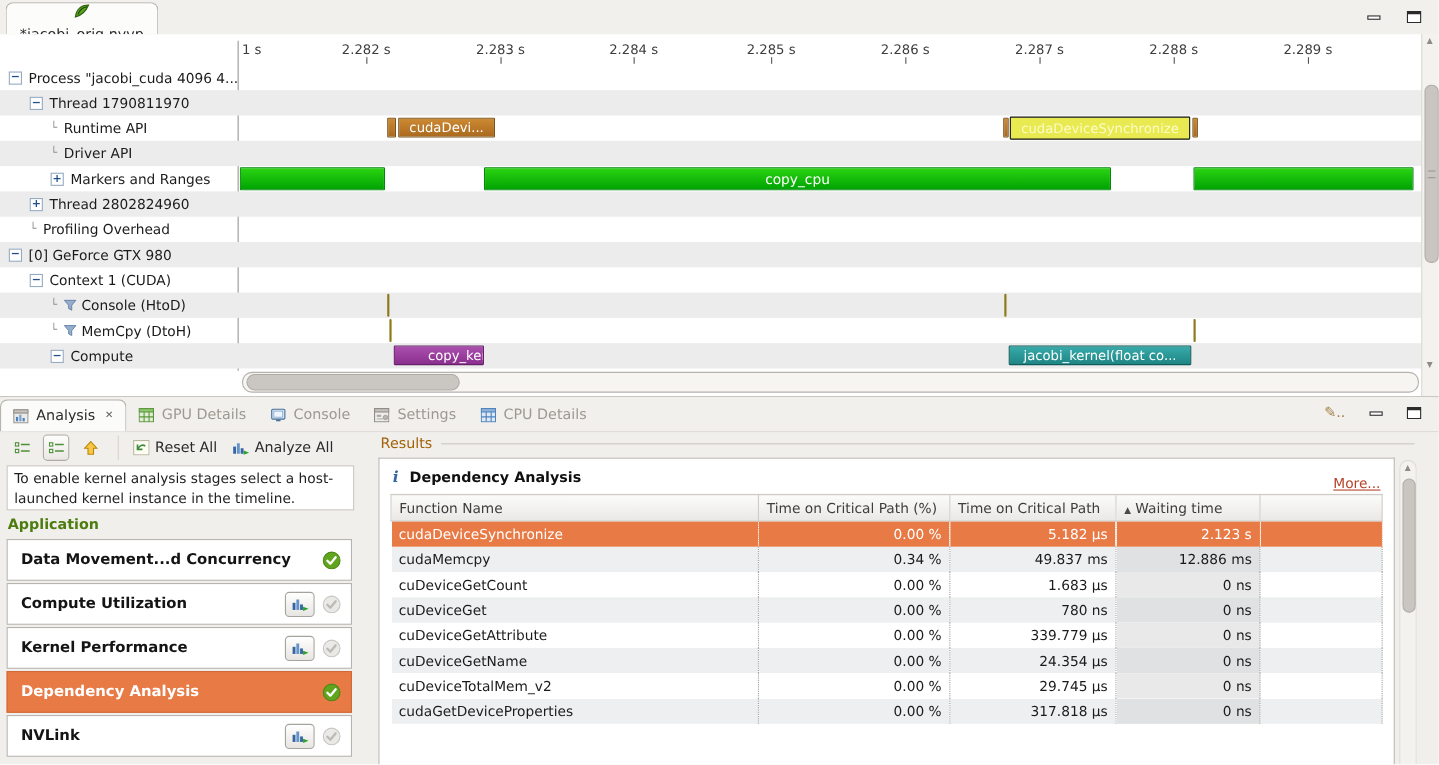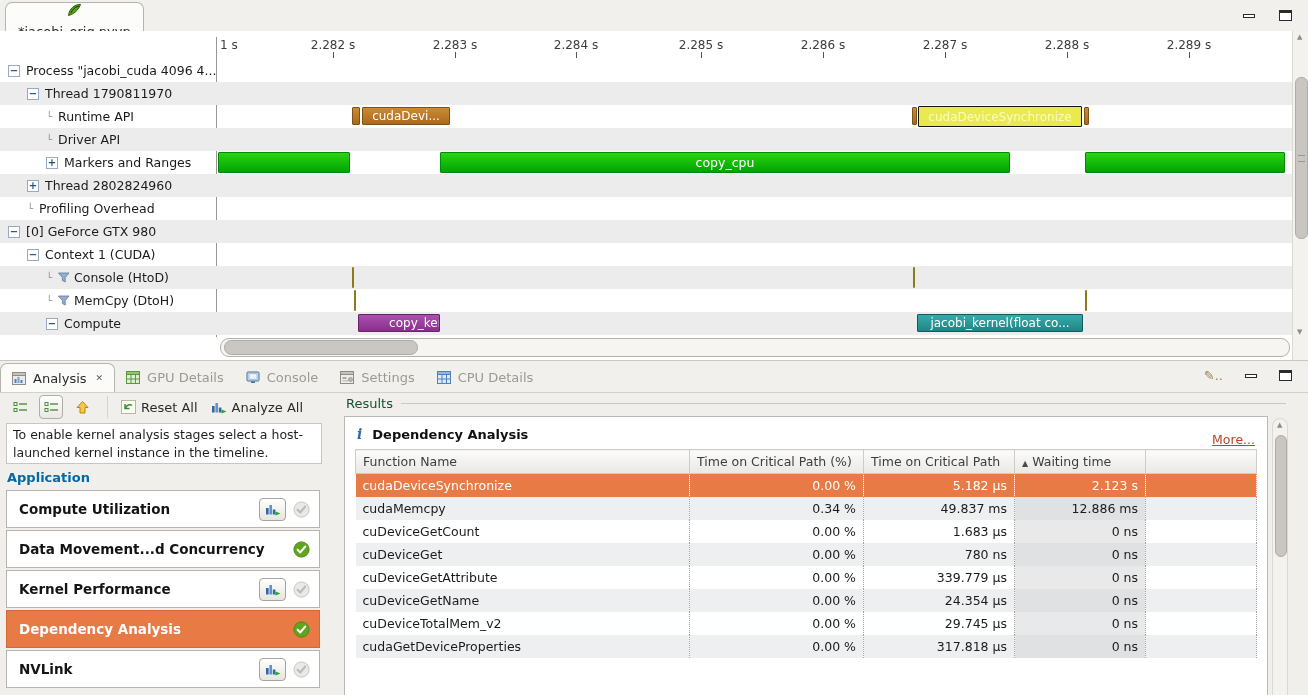--- a/index.html
+++ b/index.html
@@ -57,34 +57,34 @@
   .pencil{color:#a08048;font-size:13px;line-height:10px;}
   .bcontent{position:absolute;top:31px;left:0;right:0;bottom:0;}
   
   .sidebar{position:absolute;left:0;top:0;width:334px;bottom:0;}
   .stoolbar{display:flex;align-items:center;height:30px;padding-left:8px;gap:7px;}
   .tbtn{display:flex;align-items:center;justify-content:center;width:24px;height:24px;cursor:pointer;}
   .tbtn.pressed{border:1px solid #b0ada8;border-radius:4px;background:linear-gradient(#fdfdfc,#eae8e4);box-sizing:border-box;}
   .tsep{width:1px;height:22px;background:#d6d3ce;margin:0 6px;}
   .tact{display:flex;align-items:center;gap:5px;font-size:13px;color:#2b2b2b;cursor:pointer;margin-right:6px;}
   .hintbox{margin:1px 12px 6px 6px;border:1px solid #c9c6c1;background:#fff;padding:2px 6px;font-size:12.5px;color:#1e1e1e;line-height:1.4;}
-  .appheader{font-weight:bold;font-size:13px;color:#0369a1;margin:3px 0 5px 7px;}
+  .appheader{font-weight:bold;font-size:13px;color:#4d7c0f;margin:3px 0 5px 7px;}
   .cards{margin-left:6px;margin-right:14px;}
   .card{position:relative;height:38px;border:1px solid #b7b4af;background:#fff;margin-bottom:2px;display:flex;align-items:center;
         box-sizing:border-box;cursor:pointer;}
   .card.selected{background:#e87a45;border-color:#cf6a38;}
   .clbl{margin-left:12px;font-weight:bold;font-size:13.5px;color:#141414;}
   .card.selected .clbl{color:#fff;}
   .cright{position:absolute;right:9px;top:0;bottom:0;display:flex;align-items:center;gap:7px;}
   .analyze-btn{width:27px;height:23px;border:1px solid #a6a39e;border-radius:4px;background:linear-gradient(#ffffff,#e7e5e1);
                display:flex;align-items:center;justify-content:center;box-sizing:border-box;cursor:pointer;}
   .status{display:flex;}
   
   .results{position:absolute;left:334px;right:0;top:0;bottom:0;}
-  .grouplabel{position:absolute;top:4px;left:12px;right:22px;display:flex;align-items:center;font-size:13px;color:#14532d;gap:8px;text-align:center;}
+  .grouplabel{position:absolute;top:4px;left:12px;right:22px;display:flex;align-items:center;font-size:13px;color:#a16207;gap:8px;text-align:center;}
   .grouplabel::after{content:"";flex:1;border-top:1px solid #cbc8c3;}
   .rbox{position:absolute;left:10px;right:40px;top:24px;bottom:0;background:#fff;border:1px solid #bbb8b3;border-bottom:none;
         padding:6px 10px 0;overflow:hidden;box-sizing:border-box;}
   .rscroll{position:absolute;right:20px;top:26px;bottom:0;width:16px;background:#f4f2ef;border:1px solid #dcd9d4;
            border-bottom:none;border-radius:8px 8px 0 0;box-sizing:border-box;}
   .rthumb{position:absolute;left:2px;top:16px;width:10px;height:120px;background:#c9c6c1;border:1px solid #b0ada8;border-radius:6px;}
   .rtitle{display:flex;align-items:center;gap:10px;font-size:13px;font-weight:bold;color:#101010;margin:3px 0 7px 2px;}
   .iico{font-family:"DejaVu Serif","Liberation Serif",serif;font-style:italic;font-weight:bold;color:#3465a4;font-size:14px;}
   .rdesc{position:relative;font-size:12.5px;color:#1e1e1e;line-height:1.38;padding-right:78px;margin-left:2px;}
   .morelink{position:absolute;right:2px;bottom:1px;color:#b5442a;text-decoration:underline;cursor:pointer;}
@@ -390,45 +390,45 @@
                   <path d="M10.5,9.5 L15.5,11.5 L10.5,13.5 Z" fill="#2ca02c"></path>
                 </svg>
               </span>
             <span>Analyze All</span>
           </span>
         </div>
         <div class="hintbox">To enable kernel analysis stages select a host-launched kernel instance in the timeline.</div>
         <div class="appheader">Application</div>
         <div class="cards" id="cards">
             <div class="card">
+              <span class="clbl">Data Movement...d Concurrency</span>
+              <span class="cright">
+                <span class="status">
+                  <svg width="17" height="17" viewBox="0 0 17 17">
+                    <circle cx="8.5" cy="8.5" r="7.6" fill="#61a51f" stroke="#4d8717"></circle>
+                    <path d="M4.6,8.8 L7.3,11.4 L12.2,5.6" fill="none" stroke="#fff" stroke-width="2.1" stroke-linecap="round" stroke-linejoin="round"></path>
+                  </svg>
+                </span>
+              </span>
+            </div>
+            <div class="card">
               <span class="clbl">Compute Utilization</span>
               <span class="cright">
                 <span class="analyze-btn">
                   <svg width="16" height="14" viewBox="0 0 16 14">
                     <rect x="1" y="6" width="2.6" height="6.5" fill="#3465a4"></rect>
                     <rect x="4.4" y="3" width="2.6" height="9.5" fill="#6593c9"></rect>
                     <rect x="7.8" y="7.5" width="2.6" height="5" fill="#3465a4"></rect>
                     <path d="M10.5,9.5 L15.5,11.5 L10.5,13.5 Z" fill="#2ca02c"></path>
                   </svg>
                 </span>
                 <span class="status">
                   <svg width="17" height="17" viewBox="0 0 17 17">
                     <circle cx="8.5" cy="8.5" r="7.6" fill="#e9e9e7" stroke="#c9c6c1"></circle>
                     <path d="M4.6,8.8 L7.3,11.4 L12.2,5.6" fill="none" stroke="#bdbab5" stroke-width="2.1" stroke-linecap="round" stroke-linejoin="round"></path>
-                  </svg>
-                </span>
-              </span>
-            </div>
-            <div class="card">
-              <span class="clbl">Data Movement...d Concurrency</span>
-              <span class="cright">
-                <span class="status">
-                  <svg width="17" height="17" viewBox="0 0 17 17">
-                    <circle cx="8.5" cy="8.5" r="7.6" fill="#61a51f" stroke="#4d8717"></circle>
-                    <path d="M4.6,8.8 L7.3,11.4 L12.2,5.6" fill="none" stroke="#fff" stroke-width="2.1" stroke-linecap="round" stroke-linejoin="round"></path>
                   </svg>
                 </span>
               </span>
             </div>
             <div class="card">
               <span class="clbl">Kernel Performance</span>
               <span class="cright">
                 <span class="analyze-btn">
                   <svg width="16" height="14" viewBox="0 0 16 14">
                     <rect x="1" y="6" width="2.6" height="6.5" fill="#3465a4"></rect>

